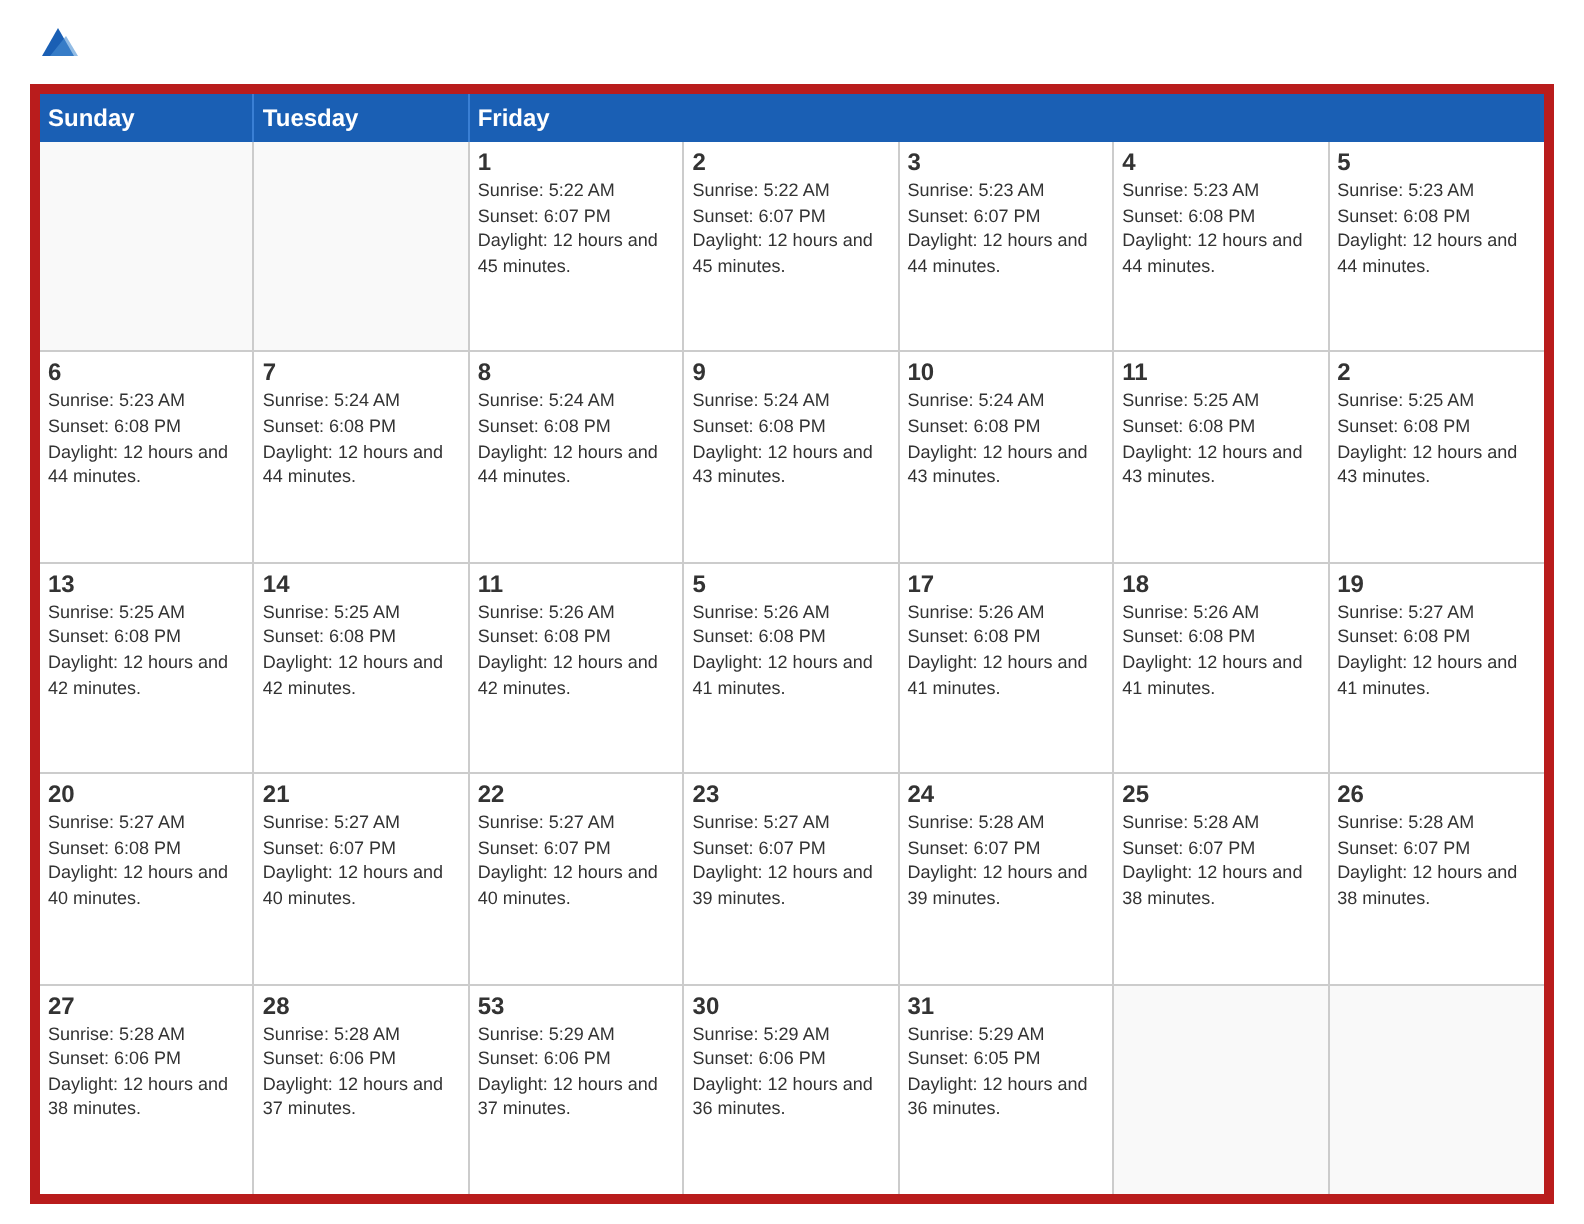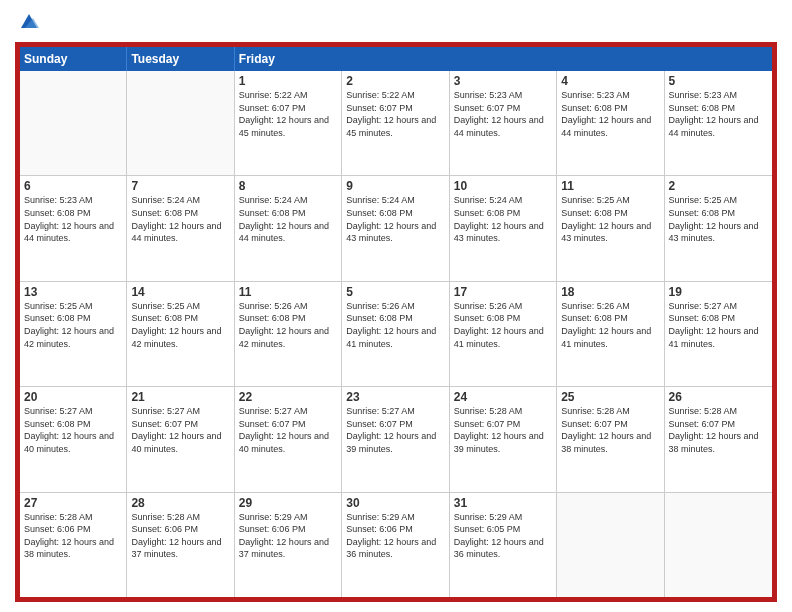--- a/index.html
+++ b/index.html
@@ -260,21 +260,21 @@
         <div class="cal-week">
           <div class="cal-cell">
             <span class="day-num">27</span>
             <div class="day-info">Sunrise: 5:28 AM<br>Sunset: 6:06 PM<br>Daylight: 12 hours and 38 minutes.</div>
           </div>
           <div class="cal-cell">
             <span class="day-num">28</span>
             <div class="day-info">Sunrise: 5:28 AM<br>Sunset: 6:06 PM<br>Daylight: 12 hours and 37 minutes.</div>
           </div>
           <div class="cal-cell">
-            <span class="day-num">29</span>
+            <span class="day-num">53</span>
             <div class="day-info">Sunrise: 5:29 AM<br>Sunset: 6:06 PM<br>Daylight: 12 hours and 37 minutes.</div>
           </div>
           <div class="cal-cell">
             <span class="day-num">30</span>
             <div class="day-info">Sunrise: 5:29 AM<br>Sunset: 6:06 PM<br>Daylight: 12 hours and 36 minutes.</div>
           </div>
           <div class="cal-cell">
             <span class="day-num">31</span>
             <div class="day-info">Sunrise: 5:29 AM<br>Sunset: 6:05 PM<br>Daylight: 12 hours and 36 minutes.</div>
           </div>

